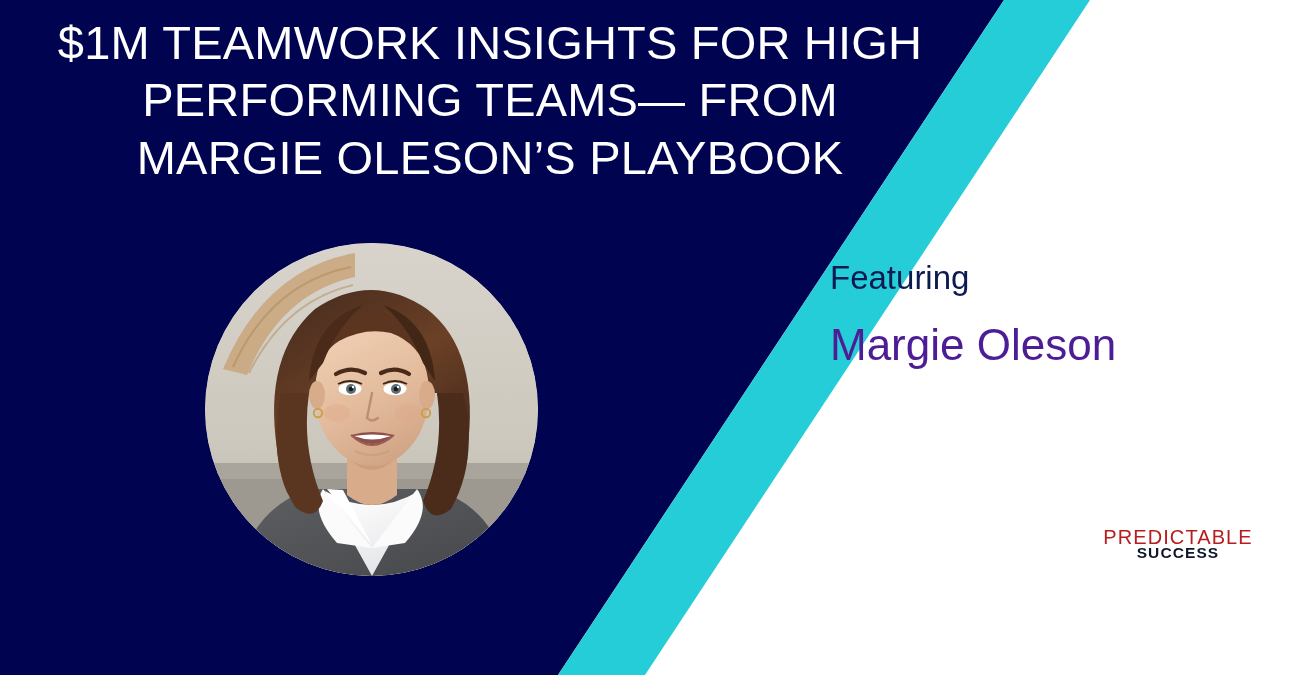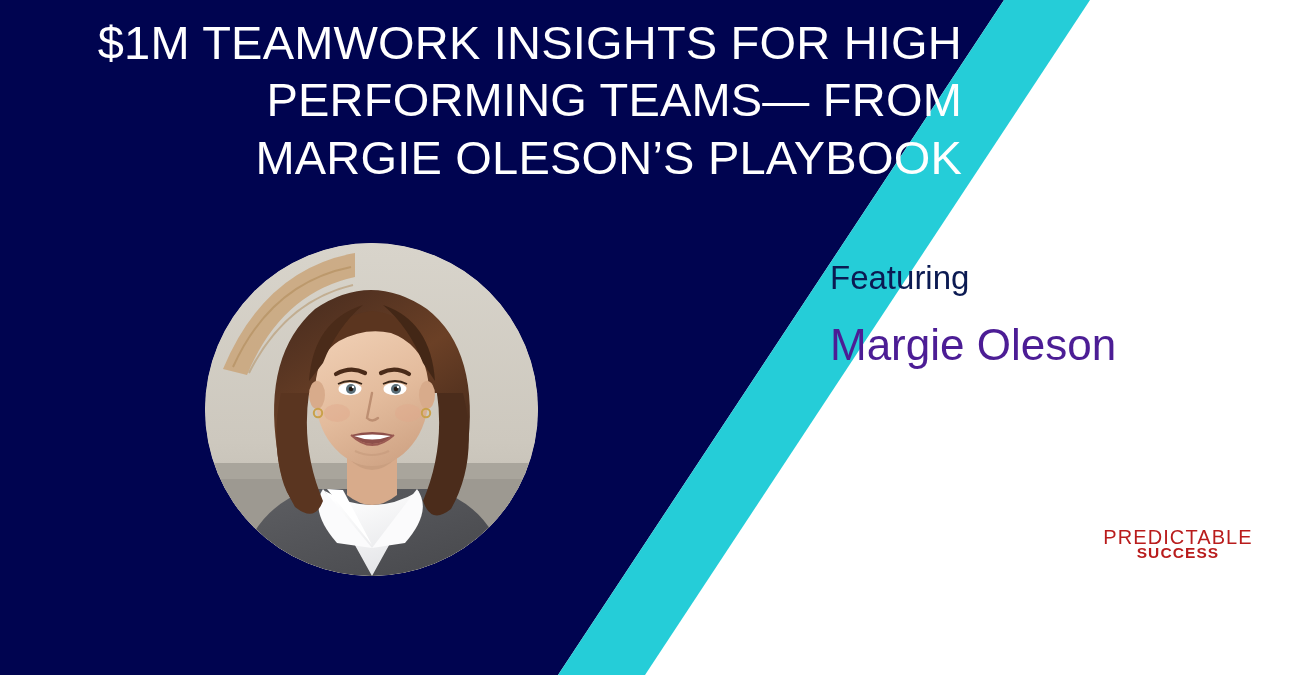--- a/index.html
+++ b/index.html
@@ -41,21 +41,20 @@
   }
   #title-text {
     color: #ffffff;
     font-family: "Liberation Sans", sans-serif;
     font-size: 47px;
     font-weight: 400;
     line-height: 1.22;
     letter-spacing: 0.2px;
     white-space: pre-line;
     padding: 0 18px;
-    text-align: right;
   }
 
   
   #portrait-wrap {
     position: absolute;
     left: 205px;
     top: 243px;
     width: 333px;
     height: 333px;
     border-radius: 50%;
@@ -123,21 +122,21 @@
   }
   .logo-2 {
     font-size: 104px;
     font-weight: bold;
     color: #f0461a;
     letter-spacing: -5px;
     vertical-align: middle;
   }
   #logo-bottom {
     margin-top: -2px;
-    color: #b91c1c;
+    color: #0f172a;
     font-size: 15.5px;
     font-weight: bold;
     letter-spacing: 1.1px;
     line-height: 1;
     font-family: "Liberation Sans", sans-serif;
   }
 </style>
 </head>
 <body>
 

